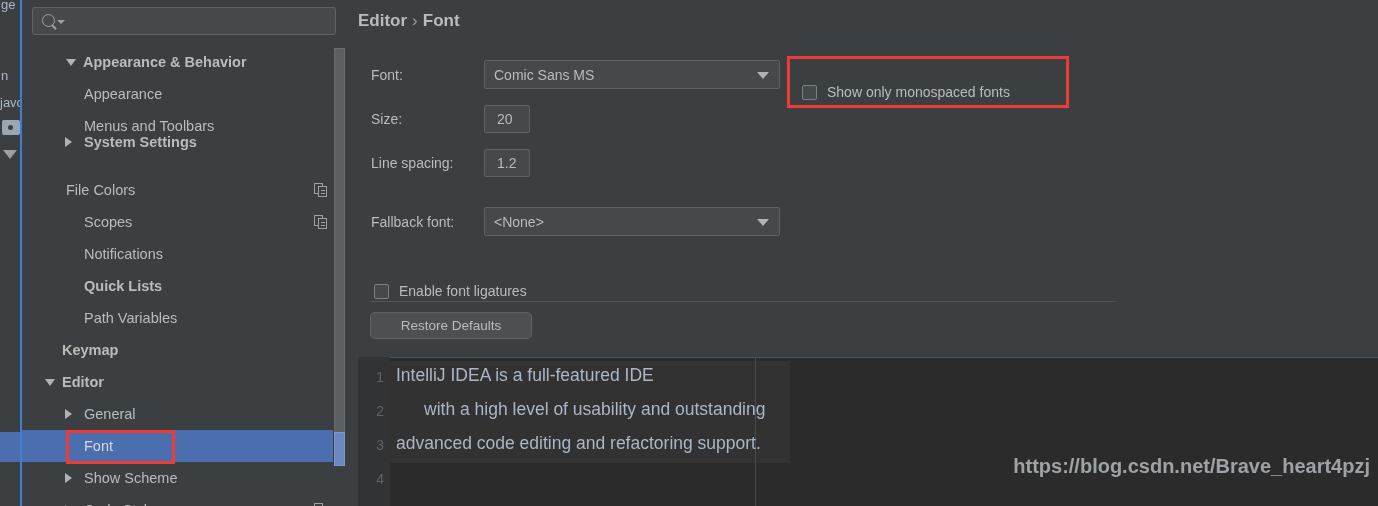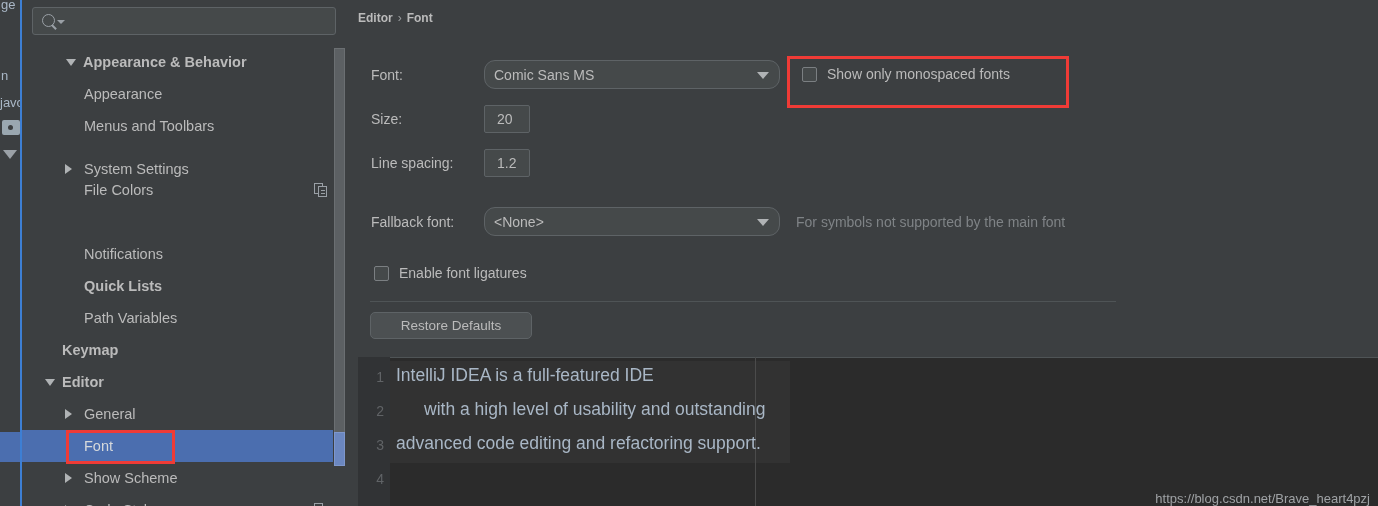--- a/index.html
+++ b/index.html
@@ -130,51 +130,51 @@
     top: 432px; height: 34px; background: #6b87c0; border-color: #7e97cc;
   }
 
   
   .main {
     position: absolute; left: 346px; top: 0; right: 0; bottom: 0;
     background: #3c3f41;
   }
   .breadcrumb {
     position: absolute; left: 12px; top: 11px;
-    color: #bbbbbb; font-size: 12px; font-weight: bold; white-space: nowrap;
+    color: #bbbbbb; font-size: 17px; font-weight: bold; white-space: nowrap;
   }
   .breadcrumb .sep { color: #999c9e; font-weight: normal; margin: 0 5px; }
 
   .form-label {
     position: absolute; color: #bbbbbb; font-size: 14px; white-space: nowrap;
   }
   .combo {
     position: absolute; background: #45494a;
-    border: 1px solid #5e6366; border-radius: 11px; box-sizing: border-box;
+    border: 1px solid #5e6366; border-radius: 2px; box-sizing: border-box;
   }
   .combo-text {
     position: absolute; left: 9px; top: 50%; transform: translateY(-50%);
     color: #bbbbbb; font-size: 14px; white-space: nowrap;
   }
   .combo-arrow {
     position: absolute; right: 10px; top: 50%; margin-top: -3px;
     width: 0; height: 0;
     border-left: 6px solid transparent; border-right: 6px solid transparent;
     border-top: 7px solid #b0b3b5;
   }
   .textfield {
     position: absolute; background: #45494a;
     border: 1px solid #5e6366; border-radius: 2px; box-sizing: border-box;
   }
   .textfield-text {
     position: absolute; left: 12px; top: 50%; transform: translateY(-50%);
     color: #bbbbbb; font-size: 14px; white-space: nowrap;
   }
 
-  .checkbox-row { position: absolute; display: flex; align-items: center; }
+  .checkbox-row { position: absolute; display: flex; align-items: center; margin-top: 18px; }
   .cb-box {
     width: 15px; height: 15px; box-sizing: border-box;
     border: 1.5px solid #7b7f82; background: #45494a; border-radius: 2px;
     flex: 0 0 auto;
   }
   .cb-label {
     margin-left: 10px; color: #bbbbbb; font-size: 14px; white-space: nowrap;
   }
 
   .hint {
@@ -220,23 +220,24 @@
     font-family: "Liberation Sans", sans-serif;
   }
   .guide {
     position: absolute; top: 0; bottom: 0; width: 1px; background: #4b4b4b;
   }
   .partial-code {
     position: absolute; color: #6a8fc0; font-size: 17px; white-space: nowrap;
     overflow: hidden;
   }
   .watermark {
-    position: absolute; right: 8px; bottom: 0;
-    color: #9fa2a5; font-size: 13px; white-space: nowrap;
-    font-family: "Liberation Sans", sans-serif;
+    position: absolute; right: 8px; bottom: 28px;
+    color: #9fa2a5; font-size: 20px; white-space: nowrap;
+    font-family: "Liberation Sans", sans-serif;
+    font-weight: bold;
   }
 
   
   .redbox {
     position: absolute; border: 3px solid #ef3b36; box-sizing: border-box;
     pointer-events: none;
   }
 </style>
 </head>
 <body>
@@ -274,33 +275,40 @@
       </div>
 
       <div class="tree-row" style="top:32px;">
         <div class="tree-label" style="left:62px;">Appearance</div>
       </div>
 
       <div class="tree-row" style="top:64px;">
         <div class="tree-label" style="left:62px;">Menus and Toolbars</div>
       </div>
 
-      <div class="tree-row" style="top:107px;">
+      <div class="tree-row" style="top:80px;font-weight:bold;">
         <div class="twisty twisty-right" style="left:43px;top:11px;"></div>
         <div class="tree-label" style="left:62px;">System Settings</div>
       </div>
 
       <div class="tree-row" style="top:128px;">
-        <div class="tree-label" style="left:62px;text-align:center;">File Colors</div>
+        <div class="tree-label" style="left:44px;text-align:center;">File Colors</div>
         <div class="copy-icon" style="top:9px;">
             <div class="b1"></div>
             <div class="b2"></div>
           </div>
       </div>
 
+      <div class="tree-row" style="top:160px;">
+        <div class="tree-label" style="left:62px;">Scopes</div>
+        <div class="copy-icon" style="top:9px;">
+            <div class="b1"></div>
+            <div class="b2"></div>
+          </div>
+      </div>
 
       <div class="tree-row" style="top:192px;">
         <div class="tree-label" style="left:62px;">Notifications</div>
       </div>
 
       <div class="tree-row" style="top:224px;">
         <div class="tree-label" style="left:62px;font-weight:bold;">Quick Lists</div>
       </div>
 
       <div class="tree-row" style="top:256px;">
@@ -369,21 +377,20 @@
     <div class="form-label" style="left:25px;top:155px;">Line spacing:</div>
     <div class="textfield" style="left:138px;top:149px;width:46px;height:28px;">
       <div class="textfield-text">1.2</div>
     </div>
 
     <div class="form-label" style="left:25px;top:214px;">Fallback font:</div>
     <div class="combo" style="left:138px;top:207px;width:296px;height:29px;">
       <div class="combo-text">&lt;None&gt;</div>
       <div class="combo-arrow"></div>
     </div>
-    <div class="hint" style="left:450px;top:214px;">For symbols not supported by the main font</div>
 
     <div class="checkbox-row" style="left:28px;top:265px;">
       <div class="cb-box"></div>
       <div class="cb-label">Enable font ligatures</div>
     </div>
 
     <div class="divider" style="left:24px;top:301px;width:746px;"></div>
 
     <div class="btn" style="left:24px;top:312px;width:162px;height:27px;">Restore Defaults</div>
   </div>

